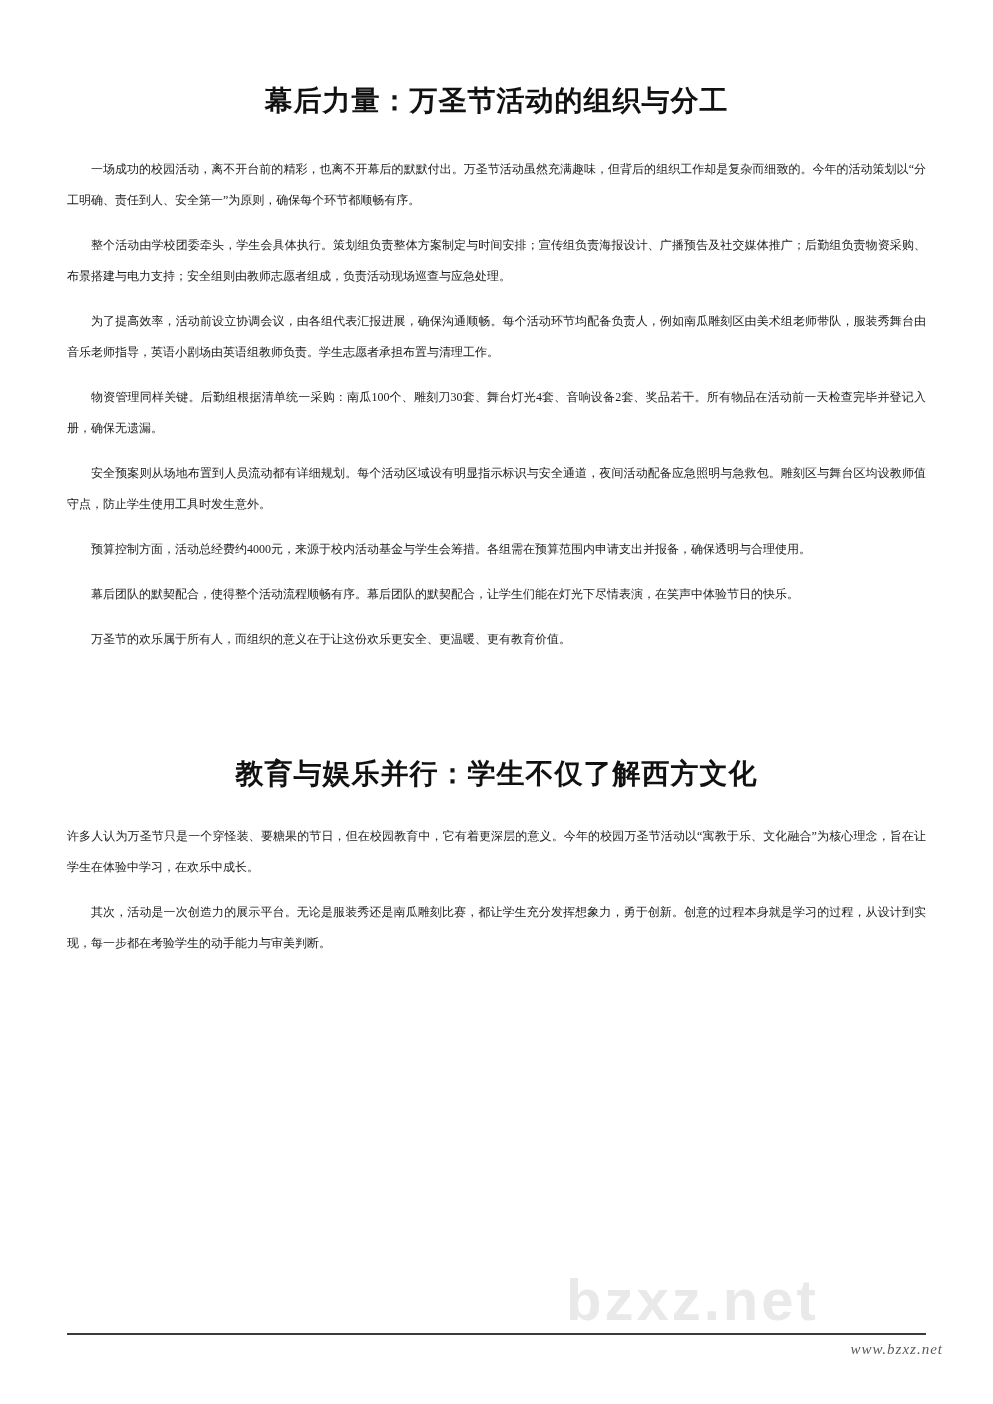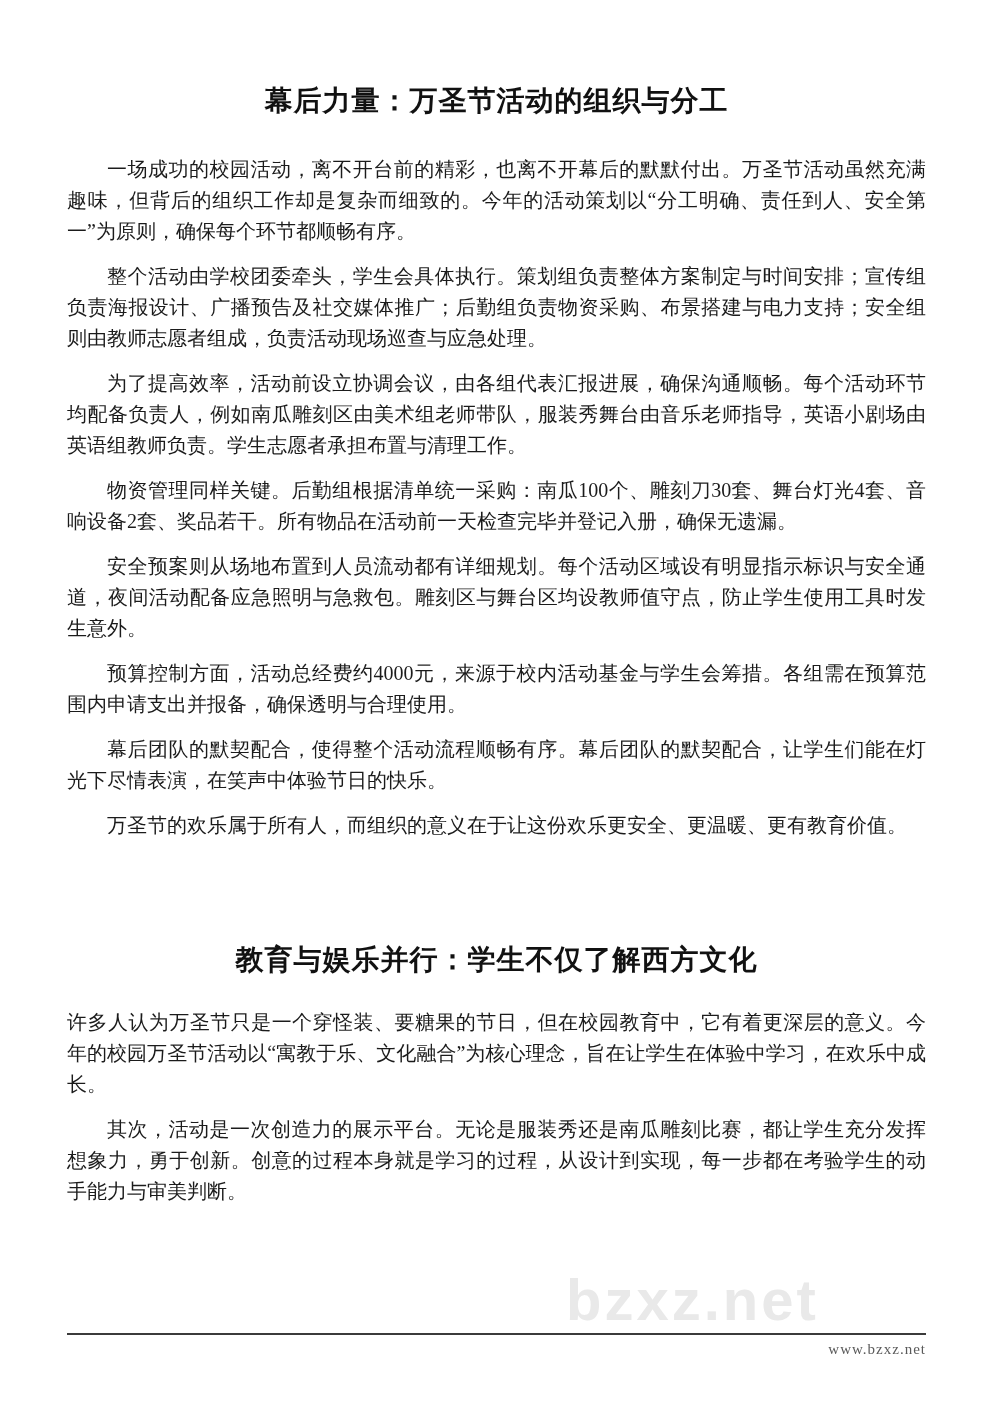--- a/index.html
+++ b/index.html
@@ -30,21 +30,21 @@
     letter-spacing: 1px;
     margin: 0 0 36px 0;
     line-height: 34px;
     color: #111111;
   }
   .section--second .section-title {
     margin-top: 102px;
     margin-bottom: 30px;
   }
   .para {
-    font-size: 20px;
+    font-size: 12px;
     line-height: 31px;
     text-align: justify;
     margin: 8px 0 14px 0;
     text-indent: 2em;
     word-break: break-all;
   }
   .para--no-indent {
     text-indent: 0;
   }
   .watermark {
@@ -63,24 +63,25 @@
     position: absolute;
     left: 67px;
     right: 67px;
     top: 1333px;
     height: 0;
     border-top: 2px solid #3b3b3b;
     z-index: 1;
   }
   .footer-url {
     position: absolute;
-    right: 67px;
+    right: 50px;
     top: 1341px;
     z-index: 1;
     font-family: "Liberation Serif", serif;
+    font-style: italic;
     font-size: 15px;
     letter-spacing: 1px;
     color: #5a5a5a;
   }
 </style>
 </head>
 <body>
 
 <div class="page">
 

